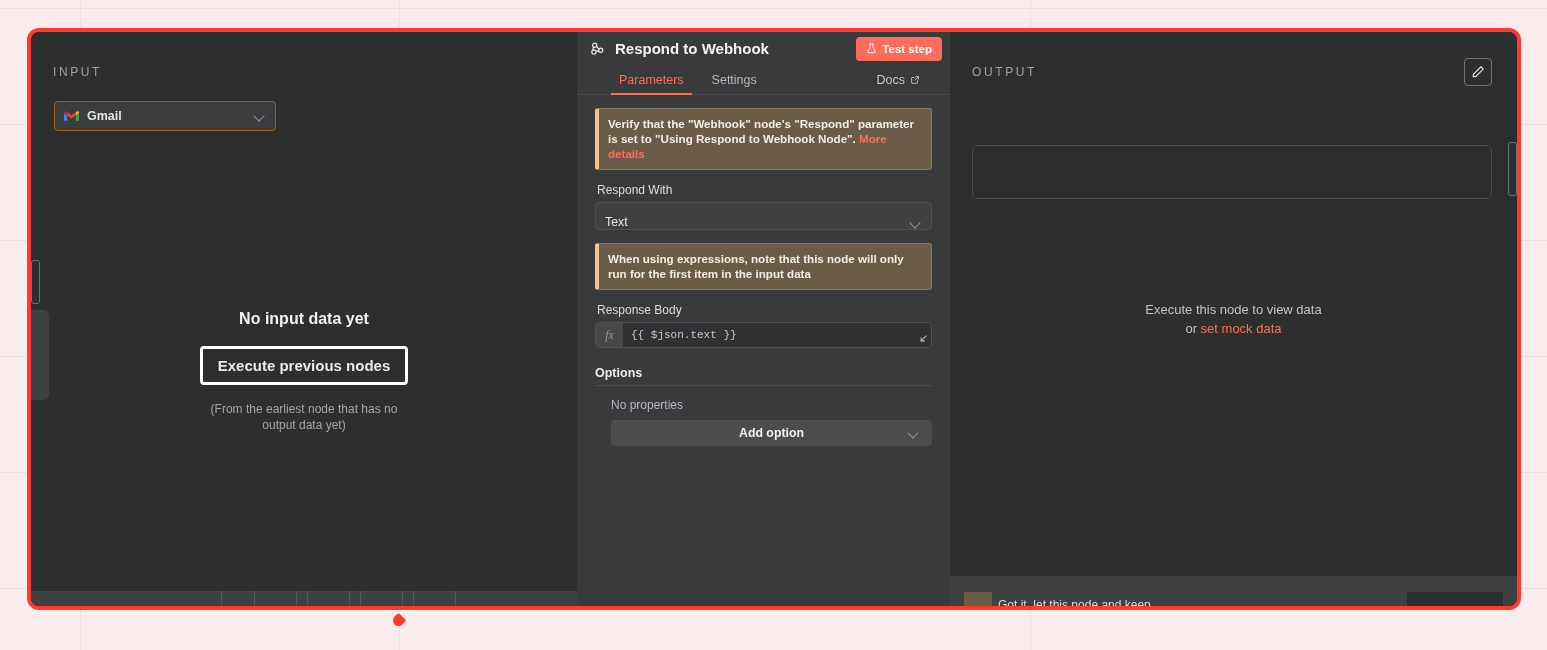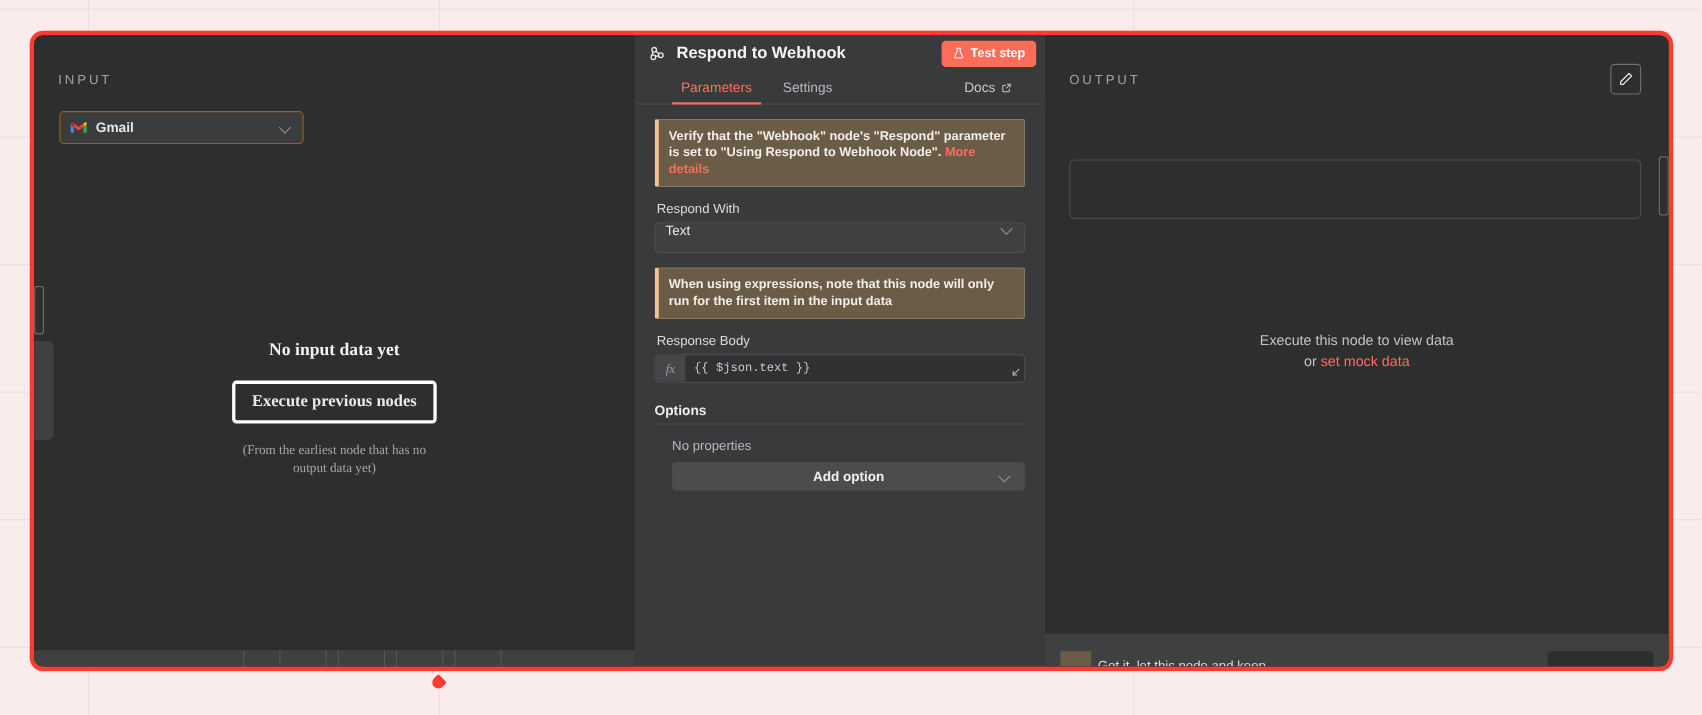--- a/index.html
+++ b/index.html
@@ -90,21 +90,20 @@
     left: 0; top: 1px;
     width: 7px; height: 7px;
     border-right: 1.6px solid #8e9194;
     border-bottom: 1.6px solid #8e9194;
     transform: rotate(45deg);
   }
   #input-empty {
     position: absolute;
     top: 278px; left: 0; right: 0;
     text-align: center;
-    font-family: Liberation Serif, serif;
   }
   #input-empty .heading {
     color: #f1f1f2;
     font-size: 16px;
     font-weight: bold;
     margin-bottom: 18px;
   }
   #exec-prev-btn {
     display: inline-block;
     padding: 8px 15px;
@@ -221,21 +220,21 @@
   .field-label {
     color: #dadbdd;
     font-size: 12px;
     margin: 13px 0 5px 2px;
   }
   .select-box {
     height: 28px;
     background: #3e4042;
     border: 1px solid #4e5052;
     border-radius: 4px;
-    display: flex; align-items: flex-start;
+    display: flex; align-items: flex-end;
     padding: 0 9px;
     color: #e6e7e9;
     font-size: 12.3px;
     cursor: pointer;
   }
   .select-box .val { flex: 1; }
   #expr-field {
     display: flex;
     height: 26px;
     border: 1px solid #4e5052;

